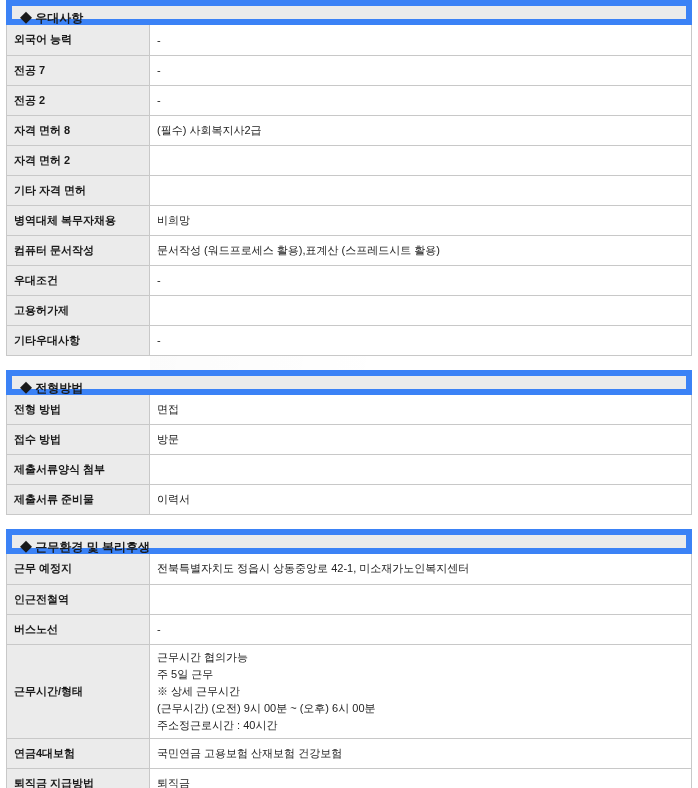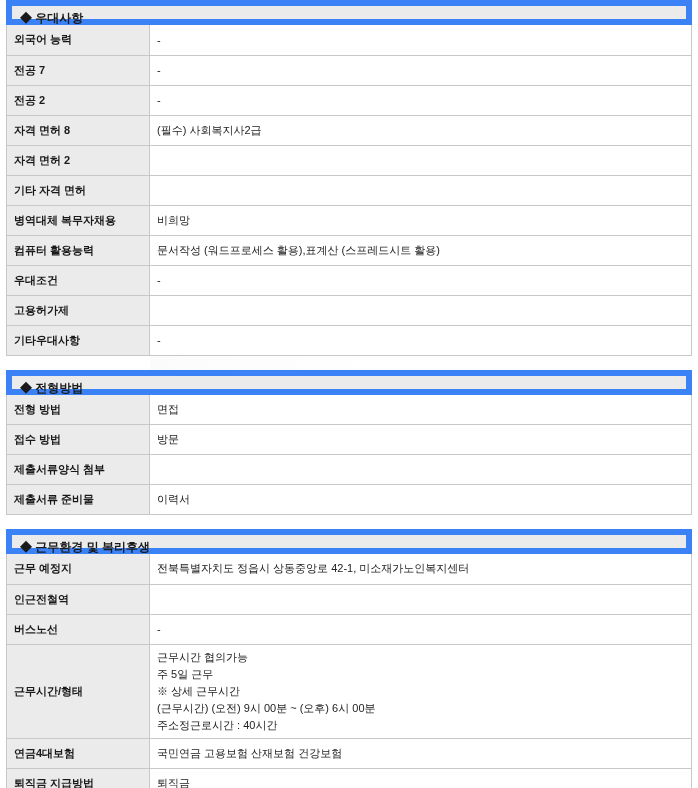--- a/index.html
+++ b/index.html
@@ -119,21 +119,21 @@
       </tr>
       <tr class="r">
         <td class="label">기타 자격 면허</td>
         <td class="value"></td>
       </tr>
       <tr class="r">
         <td class="label">병역대체 복무자채용</td>
         <td class="value">비희망</td>
       </tr>
       <tr class="r">
-        <td class="label">컴퓨터 활용능력</td>
+        <td class="label">컴퓨터 문서작성</td>
         <td class="value">문서작성 (워드프로세스 활용),표계산 (스프레드시트 활용)</td>
       </tr>
       <tr class="r">
         <td class="label">우대조건</td>
         <td class="value">-</td>
       </tr>
       <tr class="r">
         <td class="label">고용허가제</td>
         <td class="value"></td>
       </tr>

